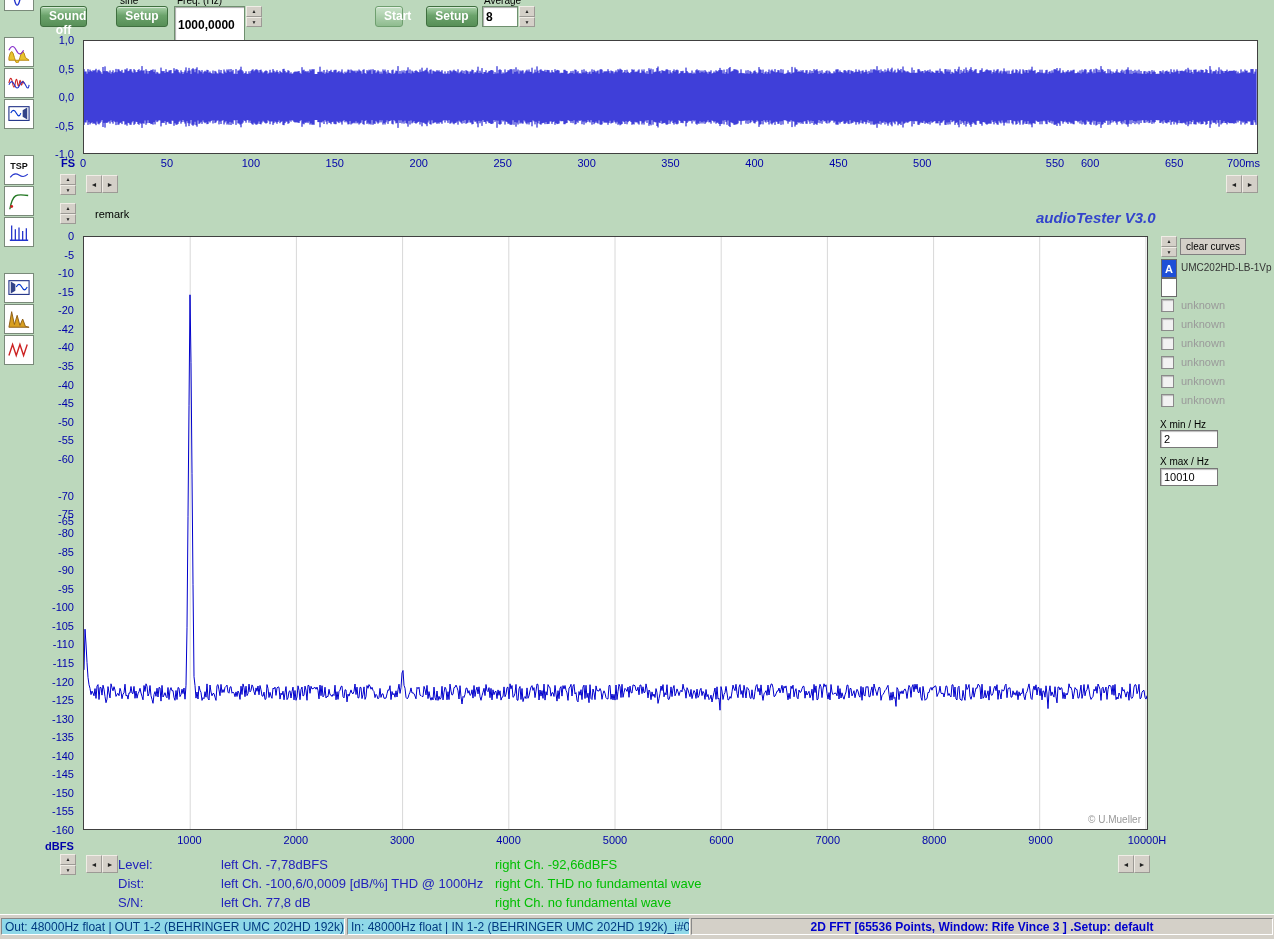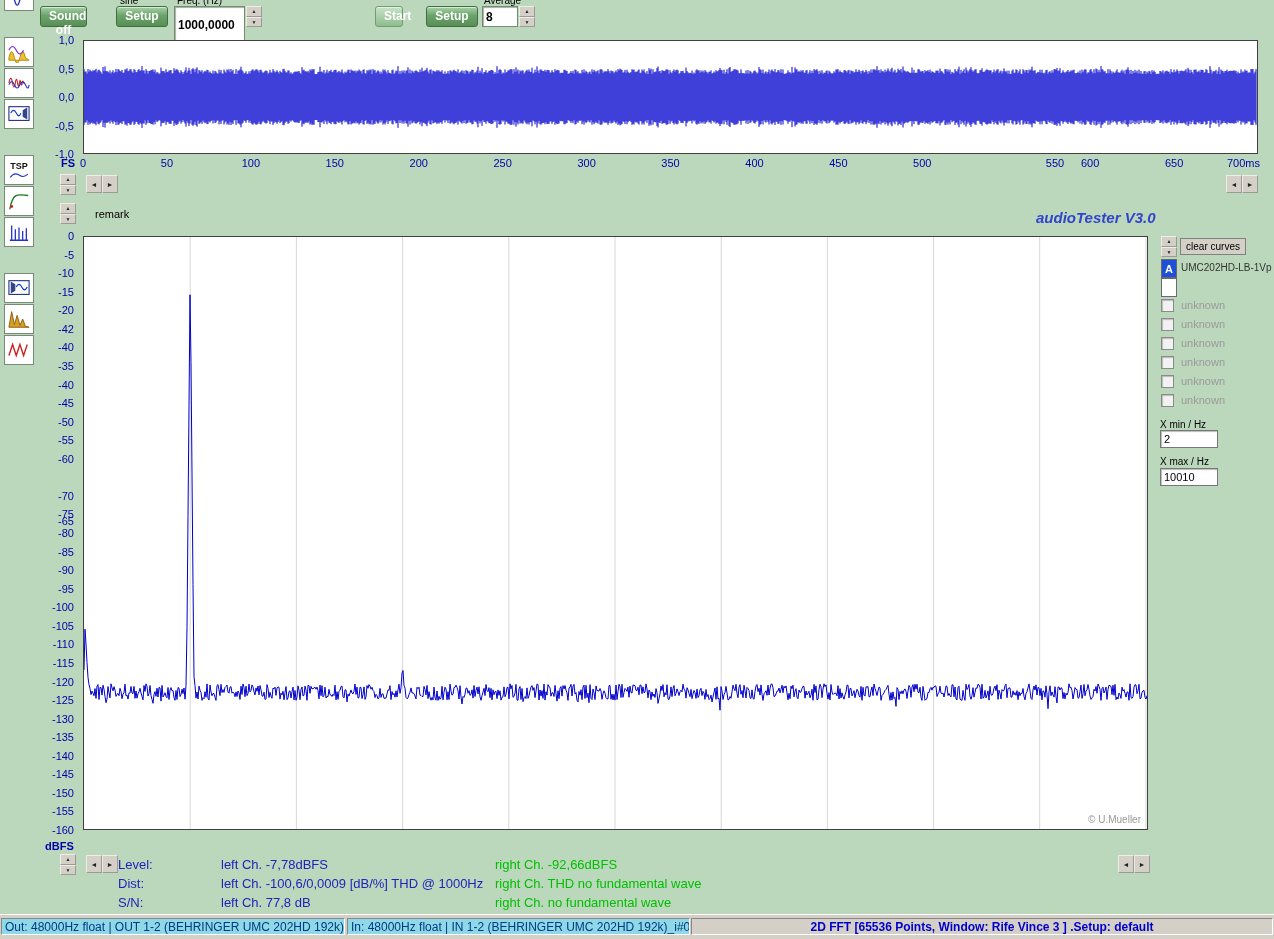--- a/index.html
+++ b/index.html
@@ -243,20 +243,32 @@
       <span class="ytick" style="top: 569.438px;">-155</span>
       <span class="ytick" style="top: 588px;">-160</span>
     </div>
   <div class="plot" style="left:83px; top:236px; width:1065px; height:594px;">
     <svg id="fft-svg" width="1063" height="592">
         <path d="M106.2 0V592M212.4 0V592M318.6 0V592M424.8 0V592M531.0 0V592M637.2 0V592M743.4 0V592M849.6 0V592M955.7 0V592M1061.9 0V592" stroke="#d8d8d8" stroke-width="1"></path>
         <path d="M0 432.9L1 392.2L2 407.0L3 425.5L4 440.3L5 447.7L6 451.4L7 457.6L8 454.1L9 456.0L10 458.8L11 451.6L12 461.4L13 449.1L14 447.6L15 462.5L16 450.4L17 450.5L18 458.1L19 448.2L20 452.3L21 459.5L22 465.7L23 462.1L24 449.6L25 455.9L26 460.9L27 446.8L28 450.7L29 453.8L30 449.7L31 453.1L32 459.4L33 457.3L34 456.4L35 458.7L36 451.3L37 454.6L38 461.7L39 457.1L40 455.9L41 447.2L42 458.9L43 458.0L44 462.1L45 455.9L46 456.1L47 449.5L48 456.1L49 456.6L50 449.4L51 461.3L52 454.0L53 461.2L54 456.8L55 454.8L56 451.3L57 456.0L58 459.3L59 462.8L60 448.5L61 454.5L62 446.8L63 449.2L64 459.0L65 456.6L66 448.5L67 458.7L68 462.4L69 466.3L70 457.6L71 454.6L72 459.3L73 451.2L74 460.0L75 450.4L76 450.9L77 464.1L78 448.4L79 460.0L80 458.2L81 455.7L82 459.4L83 460.8L84 450.5L85 462.5L86 453.2L87 450.6L88 453.8L89 453.6L90 460.5L91 463.3L92 453.5L93 462.5L94 450.5L95 451.1L96 459.6L97 457.6L98 452.2L99 456.6L100 451.0L101 462.2L102 448.3L103 390.8L104 279.8L105 168.8L106 57.8L107 125.7L108 236.7L109 347.7L110 439.7L111 448.5L112 461.1L113 455.0L114 462.0L115 449.1L116 453.2L117 455.4L118 463.4L119 460.7L120 461.7L121 454.7L122 460.2L123 446.9L124 461.3L125 463.0L126 448.0L127 455.0L128 458.8L129 456.4L130 456.6L131 460.2L132 463.4L133 448.5L134 447.6L135 452.9L136 458.7L137 447.4L138 455.6L139 452.6L140 455.4L141 450.4L142 449.4L143 448.1L144 455.2L145 456.2L146 450.1L147 449.7L148 456.2L149 455.1L150 456.2L151 459.7L152 454.9L153 459.5L154 454.0L155 456.0L156 462.4L157 449.2L158 457.5L159 446.9L160 450.4L161 459.7L162 449.2L163 458.6L164 456.5L165 447.1L166 454.9L167 453.5L168 447.9L169 449.9L170 454.8L171 457.9L172 450.9L173 454.3L174 449.0L175 457.8L176 448.5L177 452.8L178 458.9L179 459.2L180 455.1L181 462.5L182 461.8L183 447.6L184 451.5L185 460.5L186 455.3L187 459.1L188 461.3L189 451.1L190 451.9L191 450.1L192 458.4L193 451.0L194 449.9L195 450.3L196 462.1L197 456.1L198 457.9L199 454.2L200 462.8L201 455.7L202 449.6L203 462.6L204 460.9L205 454.5L206 453.8L207 461.0L208 454.7L209 450.1L210 462.9L211 453.5L212 463.3L213 460.0L214 448.8L215 453.2L216 462.7L217 452.5L218 450.0L219 459.0L220 458.3L221 449.1L222 453.2L223 463.3L224 448.3L225 448.6L226 456.3L227 449.3L228 451.9L229 451.5L230 451.1L231 450.2L232 452.2L233 450.1L234 453.5L235 461.9L236 448.1L237 458.7L238 448.7L239 459.9L240 458.3L241 450.2L242 461.0L243 459.3L244 459.6L245 452.3L246 457.7L247 458.0L248 459.5L249 457.3L250 458.6L251 448.2L252 462.8L253 454.7L254 462.4L255 454.4L256 453.2L257 449.5L258 449.1L259 459.6L260 460.9L261 452.8L262 453.0L263 464.9L264 457.1L265 459.1L266 456.0L267 452.9L268 456.0L269 456.9L270 454.3L271 447.0L272 457.5L273 450.1L274 461.0L275 460.7L276 450.3L277 450.5L278 461.6L279 457.3L280 449.9L281 462.4L282 459.7L283 448.6L284 451.3L285 447.6L286 449.1L287 452.2L288 450.3L289 453.4L290 454.6L291 460.6L292 457.3L293 458.7L294 461.9L295 460.4L296 451.4L297 460.4L298 457.0L299 456.8L300 461.3L301 461.2L302 461.1L303 456.8L304 452.8L305 453.3L306 448.7L307 462.6L308 454.5L309 457.9L310 456.4L311 460.2L312 453.8L313 460.0L314 452.8L315 447.2L316 456.4L317 450.8L318 436.0L319 433.5L320 448.3L321 451.2L322 460.3L323 461.7L324 460.9L325 457.4L326 455.2L327 450.9L328 456.0L329 455.8L330 456.6L331 459.0L332 461.8L333 450.3L334 451.7L335 450.2L336 458.2L337 458.5L338 459.5L339 459.6L340 449.4L341 452.5L342 457.9L343 448.4L344 461.6L345 454.6L346 460.2L347 463.2L348 460.4L349 462.9L350 450.1L351 460.7L352 463.2L353 454.0L354 463.4L355 459.3L356 462.3L357 461.0L358 449.3L359 462.9L360 455.3L361 450.2L362 452.0L363 462.8L364 454.7L365 462.6L366 447.1L367 454.1L368 458.1L369 457.3L370 450.6L371 450.3L372 448.1L373 450.4L374 453.8L375 462.0L376 448.7L377 459.7L378 467.0L379 459.4L380 460.4L381 457.3L382 451.2L383 451.1L384 456.2L385 453.6L386 458.4L387 457.5L388 452.8L389 461.1L390 448.5L391 459.5L392 453.3L393 450.1L394 456.9L395 449.8L396 459.8L397 463.3L398 458.8L399 455.2L400 451.3L401 458.6L402 447.5L403 453.6L404 454.7L405 450.6L406 460.7L407 451.4L408 462.9L409 452.8L410 457.7L411 454.7L412 454.3L413 461.6L414 452.9L415 458.3L416 453.8L417 463.1L418 460.2L419 459.7L420 449.9L421 459.7L422 457.2L423 450.6L424 450.2L425 461.9L426 446.8L427 451.8L428 448.5L429 460.3L430 459.4L431 456.2L432 447.4L433 463.0L434 463.3L435 451.8L436 449.5L437 462.5L438 451.5L439 464.6L440 460.8L441 459.5L442 461.6L443 450.9L444 461.3L445 458.8L446 453.9L447 450.0L448 448.6L449 453.4L450 450.6L451 460.6L452 454.1L453 447.0L454 447.5L455 463.0L456 453.0L457 459.1L458 453.6L459 461.4L460 447.1L461 463.1L462 454.7L463 458.1L464 447.6L465 449.8L466 450.5L467 459.2L468 455.7L469 455.9L470 459.5L471 448.4L472 457.0L473 464.1L474 453.7L475 461.7L476 451.2L477 449.6L478 459.1L479 448.6L480 451.9L481 448.5L482 453.3L483 455.9L484 463.4L485 451.0L486 450.1L487 447.3L488 459.0L489 449.1L490 447.4L491 457.0L492 455.6L493 463.3L494 464.9L495 454.5L496 458.2L497 452.7L498 462.6L499 450.0L500 448.1L501 461.5L502 448.3L503 460.6L504 456.2L505 465.7L506 447.7L507 461.5L508 462.5L509 452.0L510 455.7L511 462.6L512 448.9L513 453.6L514 453.7L515 454.1L516 451.5L517 454.0L518 462.3L519 456.8L520 453.8L521 456.2L522 460.7L523 461.8L524 461.9L525 448.6L526 448.4L527 462.3L528 457.0L529 462.9L530 457.3L531 463.1L532 448.0L533 462.6L534 454.5L535 447.3L536 449.7L537 460.5L538 447.3L539 460.3L540 455.5L541 451.4L542 452.5L543 454.4L544 450.1L545 460.3L546 449.1L547 455.5L548 456.0L549 447.9L550 448.3L551 448.7L552 453.4L553 453.6L554 450.2L555 457.8L556 448.0L557 448.2L558 456.6L559 449.8L560 455.7L561 455.2L562 446.9L563 451.9L564 460.9L565 453.0L566 454.9L567 462.7L568 454.9L569 459.3L570 457.0L571 460.5L572 451.6L573 455.8L574 466.4L575 461.6L576 456.6L577 449.0L578 453.6L579 447.6L580 459.8L581 455.7L582 457.9L583 447.7L584 462.0L585 462.5L586 459.0L587 449.9L588 459.6L589 451.6L590 448.5L591 458.8L592 456.3L593 451.9L594 454.7L595 458.6L596 454.8L597 453.2L598 454.9L599 447.2L600 452.5L601 453.1L602 461.2L603 450.7L604 453.0L605 456.5L606 459.7L607 452.4L608 461.6L609 457.1L610 453.5L611 455.5L612 461.4L613 452.1L614 460.5L615 458.6L616 453.1L617 451.3L618 458.6L619 454.4L620 456.1L621 462.4L622 452.5L623 459.7L624 457.5L625 462.6L626 461.6L627 458.1L628 465.0L629 460.0L630 455.4L631 451.0L632 462.3L633 449.8L634 462.0L635 461.2L636 473.2L637 449.6L638 454.1L639 462.5L640 457.6L641 455.5L642 449.4L643 455.9L644 463.0L645 462.5L646 459.5L647 461.3L648 454.8L649 448.1L650 451.6L651 453.7L652 447.3L653 456.4L654 460.7L655 450.2L656 447.6L657 457.3L658 453.6L659 460.7L660 448.3L661 453.8L662 461.0L663 450.4L664 451.5L665 453.4L666 460.8L667 461.5L668 452.8L669 461.4L670 462.2L671 454.5L672 448.9L673 447.5L674 454.6L675 451.2L676 458.1L677 447.9L678 457.3L679 463.4L680 456.9L681 455.4L682 453.7L683 458.3L684 448.1L685 458.0L686 451.6L687 447.2L688 447.0L689 450.8L690 459.6L691 459.1L692 456.9L693 454.2L694 454.0L695 451.0L696 455.9L697 452.4L698 448.3L699 455.8L700 449.3L701 451.0L702 448.9L703 455.9L704 462.8L705 456.3L706 461.7L707 449.2L708 451.7L709 448.2L710 459.8L711 454.4L712 451.7L713 460.2L714 461.8L715 453.0L716 455.4L717 454.9L718 451.6L719 449.3L720 449.4L721 461.2L722 454.0L723 458.0L724 456.1L725 454.3L726 460.8L727 457.9L728 452.2L729 463.3L730 447.4L731 455.5L732 448.9L733 462.9L734 462.2L735 452.4L736 447.3L737 449.7L738 460.6L739 452.0L740 446.8L741 449.6L742 447.8L743 456.4L744 462.1L745 455.6L746 462.9L747 447.5L748 455.0L749 457.5L750 456.5L751 456.2L752 456.2L753 458.8L754 448.7L755 462.0L756 451.6L757 461.0L758 455.8L759 459.7L760 462.2L761 457.9L762 455.0L763 448.2L764 448.2L765 460.9L766 451.5L767 451.5L768 458.9L769 456.6L770 453.7L771 460.7L772 456.0L773 452.3L774 454.1L775 458.5L776 460.2L777 449.4L778 463.3L779 450.3L780 458.1L781 459.1L782 449.6L783 450.4L784 449.5L785 459.8L786 459.7L787 453.6L788 449.9L789 458.6L790 447.0L791 451.4L792 454.6L793 458.5L794 453.9L795 450.1L796 450.8L797 463.3L798 458.5L799 457.4L800 455.8L801 453.5L802 452.5L803 450.2L804 448.3L805 457.2L806 463.3L807 455.5L808 463.1L809 454.9L810 461.5L811 460.4L812 469.4L813 450.6L814 452.3L815 462.6L816 454.5L817 456.6L818 453.8L819 456.8L820 453.0L821 451.9L822 454.3L823 461.5L824 454.0L825 448.4L826 450.3L827 460.3L828 450.0L829 447.6L830 454.8L831 447.2L832 452.2L833 447.2L834 455.2L835 455.8L836 450.3L837 460.4L838 463.4L839 449.4L840 455.8L841 463.3L842 462.2L843 461.6L844 455.4L845 455.6L846 451.8L847 450.4L848 453.2L849 450.2L850 450.5L851 448.8L852 449.4L853 459.5L854 456.9L855 455.2L856 449.2L857 456.2L858 456.7L859 456.0L860 460.0L861 455.1L862 448.9L863 449.4L864 458.5L865 456.4L866 458.8L867 459.9L868 447.9L869 447.8L870 459.8L871 450.0L872 462.0L873 462.9L874 450.6L875 449.2L876 462.1L877 462.8L878 463.4L879 453.4L880 459.7L881 463.3L882 447.3L883 452.5L884 450.8L885 447.5L886 459.4L887 462.3L888 458.5L889 450.7L890 460.2L891 455.4L892 450.9L893 451.3L894 447.2L895 448.0L896 450.2L897 462.0L898 447.2L899 461.3L900 460.0L901 453.4L902 460.9L903 457.9L904 453.8L905 463.1L906 449.3L907 457.6L908 458.4L909 456.2L910 451.1L911 449.1L912 453.7L913 447.7L914 462.4L915 453.2L916 456.4L917 462.0L918 452.6L919 453.9L920 453.5L921 448.6L922 447.1L923 460.7L924 451.6L925 451.1L926 450.8L927 460.2L928 460.0L929 453.8L930 457.7L931 455.6L932 458.4L933 453.6L934 462.7L935 454.8L936 458.7L937 456.1L938 456.6L939 451.5L940 459.6L941 462.8L942 456.4L943 454.8L944 450.8L945 446.9L946 453.9L947 461.3L948 462.5L949 453.0L950 449.1L951 453.1L952 447.8L953 458.0L954 450.3L955 450.9L956 458.7L957 451.4L958 462.9L959 453.9L960 454.4L961 460.2L962 448.8L963 457.0L964 471.6L965 454.8L966 448.8L967 458.7L968 454.9L969 457.9L970 460.1L971 449.7L972 459.7L973 465.9L974 450.1L975 450.1L976 453.0L977 450.7L978 451.3L979 461.6L980 455.4L981 461.9L982 456.3L983 458.0L984 455.4L985 446.8L986 450.7L987 450.3L988 453.6L989 462.0L990 456.9L991 450.6L992 452.3L993 452.5L994 461.2L995 460.7L996 454.7L997 448.1L998 461.4L999 456.6L1000 447.5L1001 458.8L1002 454.0L1003 452.7L1004 447.5L1005 452.4L1006 459.0L1007 462.4L1008 460.8L1009 459.4L1010 452.3L1011 454.0L1012 449.5L1013 456.3L1014 447.0L1015 449.4L1016 452.4L1017 463.4L1018 451.2L1019 450.2L1020 456.0L1021 453.8L1022 450.0L1023 462.4L1024 452.6L1025 448.2L1026 448.8L1027 449.3L1028 457.6L1029 448.2L1030 458.3L1031 447.4L1032 462.6L1033 460.0L1034 462.0L1035 456.0L1036 457.8L1037 461.4L1038 450.2L1039 454.1L1040 452.6L1041 456.2L1042 460.1L1043 455.1L1044 454.9L1045 463.3L1046 446.8L1047 460.5L1048 461.4L1049 459.4L1050 450.1L1051 447.6L1052 448.0L1053 456.7L1054 453.8L1055 447.3L1056 461.8L1057 461.0L1058 455.3L1059 453.8L1060 453.4L1061 460.3L1062 462.1L1063 458.6" stroke="#0000cc" stroke-width="1" fill="none"></path>
       </svg>
     <span class="copyright">© U.Mueller</span>
   </div>
+  <div class="abs" style="left:0; top:834px; width:1274px; height:14px;">
+      <span class="xtick" style="left: 189.4px;">1000</span>
+      <span class="xtick" style="left: 295.8px;">2000</span>
+      <span class="xtick" style="left: 402.2px;">3000</span>
+      <span class="xtick" style="left: 508.6px;">4000</span>
+      <span class="xtick" style="left: 615px;">5000</span>
+      <span class="xtick" style="left: 721.4px;">6000</span>
+      <span class="xtick" style="left: 827.8px;">7000</span>
+      <span class="xtick" style="left: 934.2px;">8000</span>
+      <span class="xtick" style="left: 1040.6px;">9000</span>
+      <span class="xtick" style="left: 1147px;">10000H</span>
+    </div>
   <span class="dbfs-label">dBFS</span>
 
   <div class="spin" style="left:60px; top:854px;">
       <div class="sp">▲</div>
       <div class="sp">▼</div>
     </div>
   <div class="arrpair" style="left:86px; top:855px;">
       <div class="arrbtn">◄</div>
       <div class="arrbtn">►</div>
     </div>

